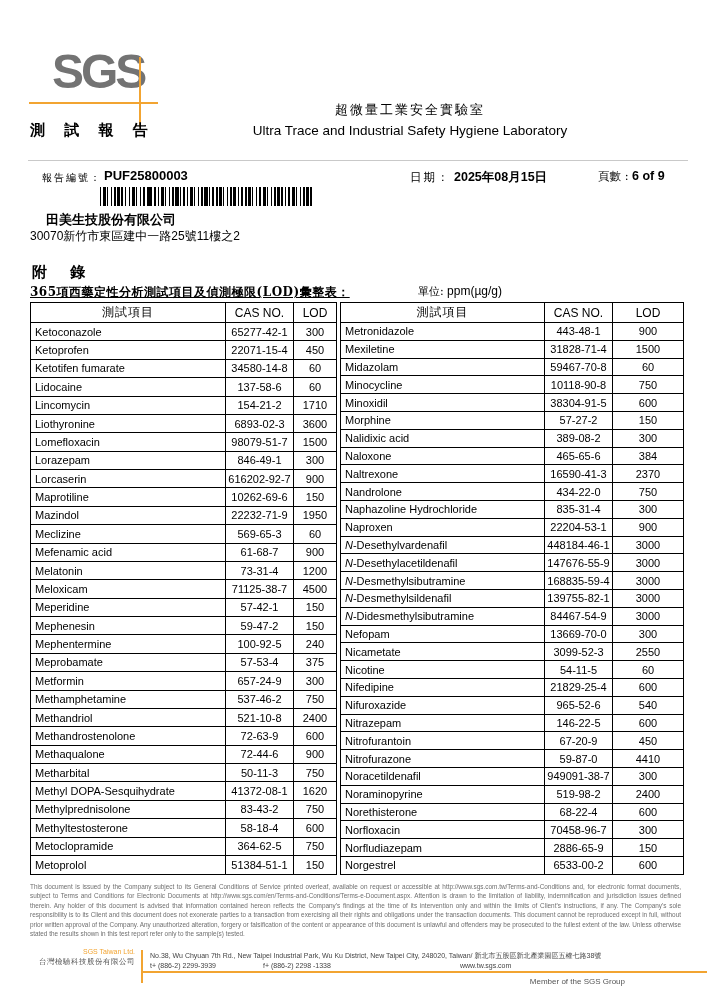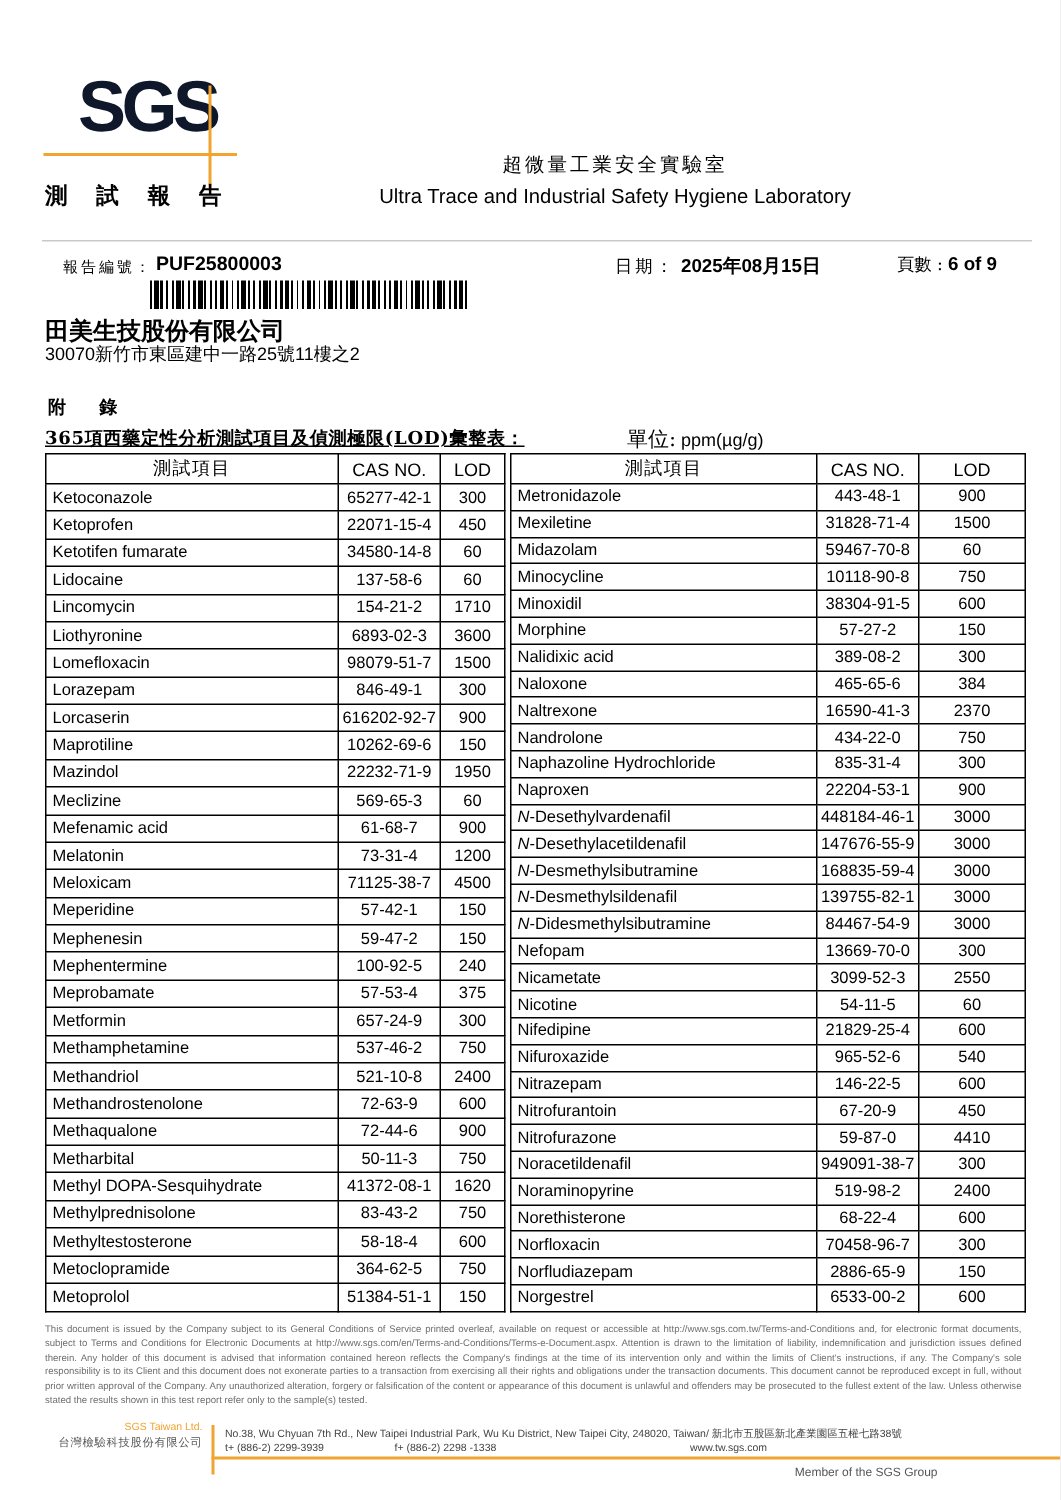--- a/index.html
+++ b/index.html
@@ -2,21 +2,21 @@
 <html><head>
 <meta charset="utf-8">
 <style>
   html,body{margin:0;padding:0;background:#e8e8e8;}
   .page{position:relative;width:707px;height:1000px;background:#ffffff;margin:0 auto;
         font-family:"Liberation Sans",sans-serif;color:#000;overflow:hidden;}
   .abs{position:absolute;}
 
   
   .logo-text{left:52px;top:48px;font-weight:bold;font-size:48px;line-height:1;
-             letter-spacing:-3px;color:#0f172a;font-family:"Liberation Sans",sans-serif;}
+             letter-spacing:-3px;color:#737373;font-family:"Liberation Sans",sans-serif;}
   .logo-hline{left:29px;top:102px;width:129px;height:2px;background:#F2A431;}
   .logo-vline{left:139px;top:57px;width:2px;height:70px;background:#F2A431;}
   .report-type{left:30px;top:121px;font-family:"DejaVu Serif",serif;font-weight:bold;
                font-size:15px;letter-spacing:7px;}
   .lab-names{left:180px;top:101px;width:460px;text-align:center;}
   .lab-cn{font-family:"DejaVu Serif",serif;font-size:13px;letter-spacing:2px;}
   .lab-en{font-size:13.5px;margin-top:4px;}
   .head-divider{left:28px;top:160px;width:660px;height:1px;background:#c9c9c9;}
 
   .rn-label{left:42px;top:171px;font-family:"DejaVu Serif",serif;font-size:10px;letter-spacing:2px;}
@@ -28,29 +28,29 @@
   .page-block .lbl{font-family:"DejaVu Serif",serif;font-size:11.5px;}
   .page-block .val{font-weight:bold;}
 
   .barcode{left:100px;top:187px;width:212px;height:19px;
     background:repeating-linear-gradient(90deg,
       #000 0,#000 1.5px,#fff 1.5px,#fff 3px,
       #000 3px,#000 6px,#fff 6px,#fff 7px,
       #000 7px,#000 8.5px,#fff 8.5px,#fff 11px,
       #000 11px,#000 12px,#fff 12px,#fff 14.5px);}
 
-  .client-name{left:30px;top:211px;font-weight:bold;font-size:16px;}
+  .client-name{left:46px;top:211px;font-weight:bold;font-size:13px;}
   .client-addr{left:30px;top:228px;font-size:12px;}
 
   .appendix-label{left:32px;top:263px;font-family:"DejaVu Serif",serif;font-weight:bold;
-                  font-size:12px;letter-spacing:9px;}
+                  font-size:15px;letter-spacing:9px;}
   .table-title{left:30px;top:284px;font-family:"DejaVu Serif",serif;font-weight:bold;
                font-size:12px;text-decoration:underline;letter-spacing:0.5px;}
   .unit-label{left:418px;top:284px;font-size:12px;}
-  .unit-label .lbl{font-family:"DejaVu Serif",serif;font-size:14px;}
+  .unit-label .lbl{font-family:"DejaVu Serif",serif;font-size:11px;}
 
   
   .tables-wrap{left:30px;top:302px;width:652px;display:flex;gap:3px;}
   table.lod{border-collapse:collapse;table-layout:fixed;}
   table.t-left{width:306px;}
   table.t-right{width:343px;}
   table.lod th,table.lod td{border:1px solid #000;overflow:hidden;white-space:nowrap;}
   table.lod th{height:19px;font-weight:normal;font-size:12px;padding:0 1px;}
   th.th-cn{font-family:"DejaVu Serif",serif;font-size:11.5px;letter-spacing:1px;}
   table.lod td{height:16.8px;font-size:11px;}

